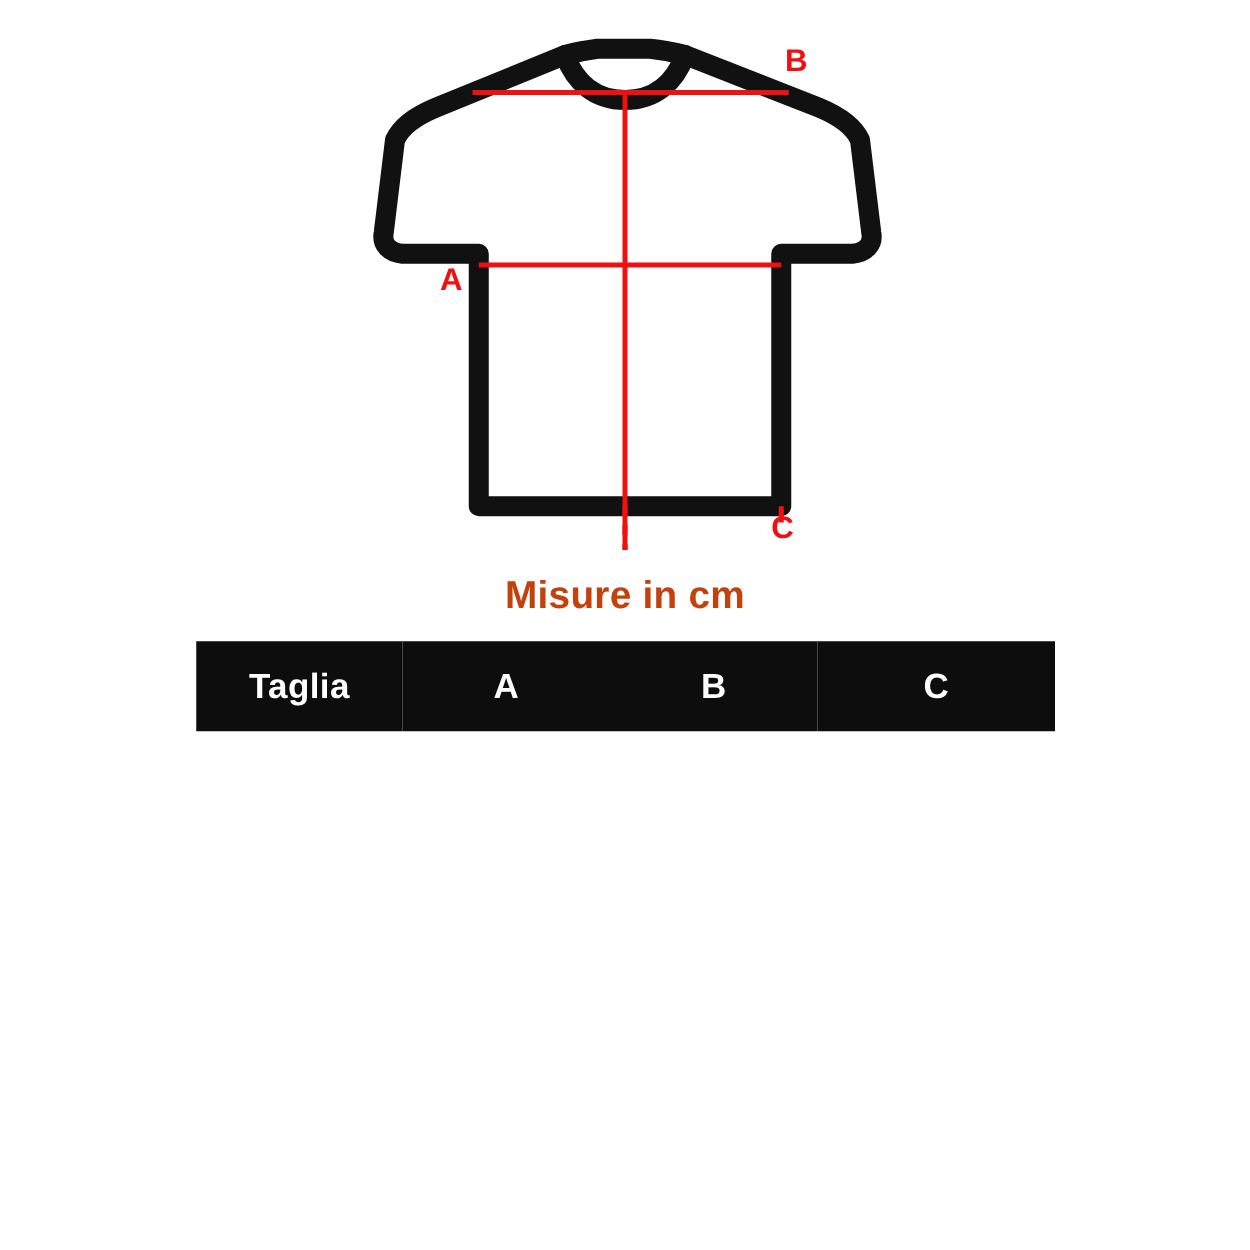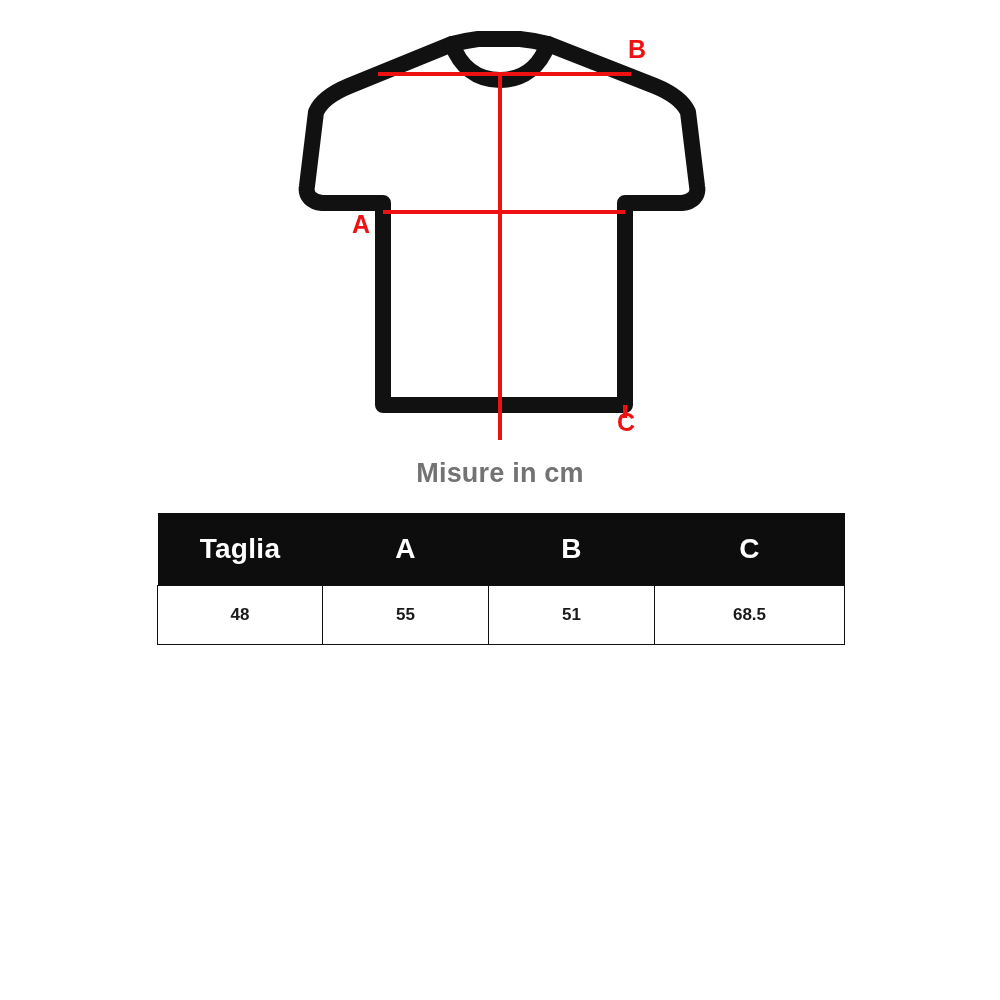--- a/index.html
+++ b/index.html
@@ -47,22 +47,22 @@
 
   
   #caption {
     position: absolute;
     left: 0;
     top: 458px;
     width: 1000px;
     text-align: center;
     font-family: "Liberation Sans", sans-serif;
     font-weight: bold;
-    font-size: 27px;
-    color: #737373;
+    font-size: 31px;
+    color: #c2410c;
     letter-spacing: 0.2px;
   }
 
   
   #size-table {
     position: absolute;
     left: 157px;
     top: 513px;
     width: 687px;
     border-collapse: collapse;
@@ -151,22 +151,16 @@
     </colgroup>
     <thead>
       <tr>
         <th>Taglia</th>
         <th>A</th>
         <th>B</th>
         <th>C</th>
       </tr>
     </thead>
     <tbody>
-      <tr>
-        <td>48</td>
-        <td>55</td>
-        <td>51</td>
-        <td>68.5</td>
-      </tr>
     </tbody>
   </table>
 
 </div>
 
 </body></html>

